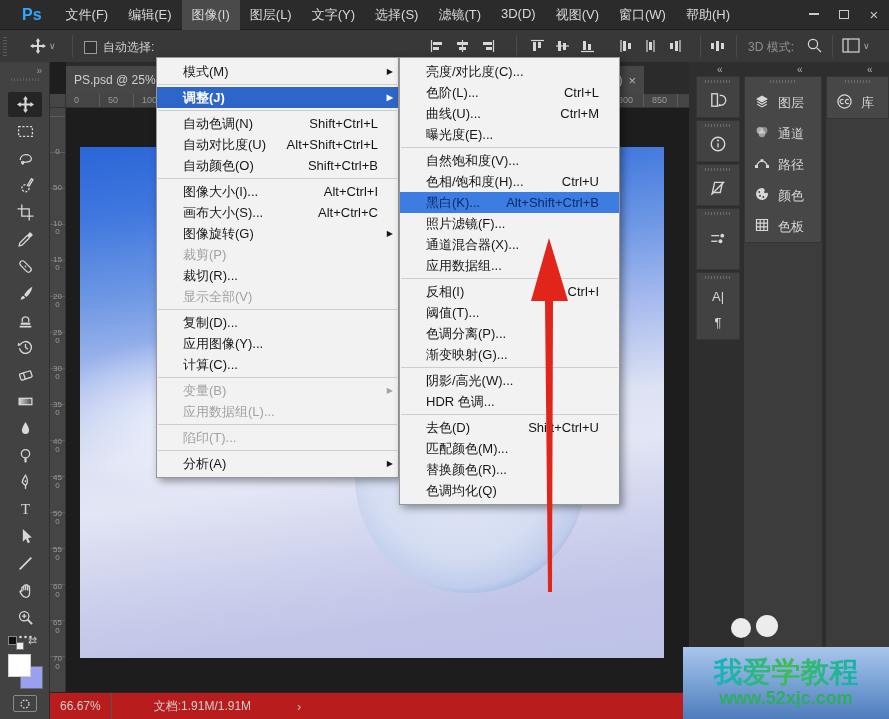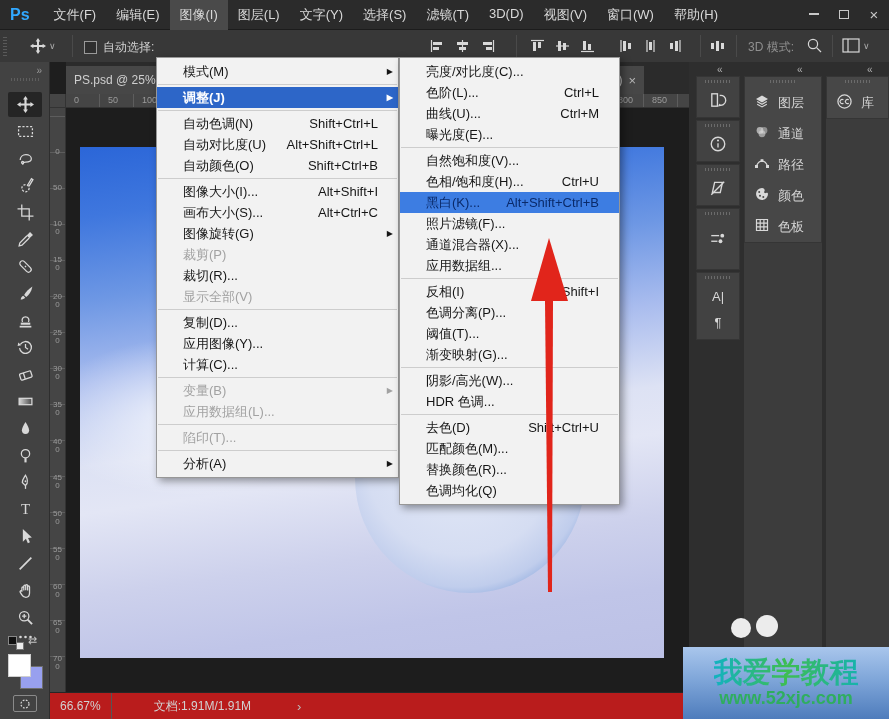--- a/index.html
+++ b/index.html
@@ -2,21 +2,21 @@
 <html><head>
 <meta charset="utf-8">
 <style>
   * { margin:0; padding:0; box-sizing:border-box; }
   html,body { width:889px; height:719px; overflow:hidden; }
   body { font-family:"Liberation Sans", sans-serif; background:#1e1e1e; position:relative; }
 
   
   .titlebar { position:absolute; left:0; top:0; width:889px; height:30px; background:#2b2b2b;
               display:flex; align-items:center; z-index:20; border-bottom:1px solid #1c1c1c; }
-  .logo { color:#31a8ff; font-weight:bold; font-size:16px; padding:0 14px 0 10px; }
+  .logo { color:#31a8ff; font-weight:bold; font-size:16px; padding:0 14px 0 10px;margin-left:12px; }
   .menubar { display:flex; height:30px; align-items:flex-end; }
   .mb-item { color:#d9d9d9; font-size:13px; padding:6px 10px 0 10px; height:30px; }
   .mb-item.active { background:#4a4a4a; }
   .winbtns { position:absolute; right:0; top:0; display:flex; }
   .wb { width:30px; height:28px; display:flex; align-items:center; justify-content:center; color:#c8c8c8; }
   .wb-min { width:10px; height:2px; background:#c8c8c8; }
   .wb-max { width:10px; height:9px; border:1px solid #c8c8c8; }
   .wb-x { font-size:15px; line-height:1; }
 
   
@@ -659,21 +659,21 @@
       </div>
 
       <div class="mi separator">
         
         
         
       </div>
 
       <div class="mi">
         <span class="mi-label">图像大小(I)...</span>
-        <span class="mi-shortcut">Alt+Shift+I</span>
+        <span class="mi-shortcut">Alt+Ctrl+I</span>
         <span class="mi-arrow"></span>
       </div>
 
       <div class="mi">
         <span class="mi-label">画布大小(S)...</span>
         <span class="mi-shortcut">Alt+Ctrl+C</span>
         <span class="mi-arrow"></span>
       </div>
 
       <div class="mi">
@@ -837,32 +837,32 @@
       </div>
 
       <div class="mi separator">
         
         
         
       </div>
 
       <div class="mi">
         <span class="mi-label">反相(I)</span>
-        <span class="mi-shortcut">Shift+I</span>
+        <span class="mi-shortcut">Ctrl+I</span>
+        <span class="mi-arrow"></span>
+      </div>
+
+      <div class="mi">
+        <span class="mi-label">阈值(T)...</span>
+        <span class="mi-shortcut"></span>
         <span class="mi-arrow"></span>
       </div>
 
       <div class="mi">
         <span class="mi-label">色调分离(P)...</span>
-        <span class="mi-shortcut"></span>
-        <span class="mi-arrow"></span>
-      </div>
-
-      <div class="mi">
-        <span class="mi-label">阈值(T)...</span>
         <span class="mi-shortcut"></span>
         <span class="mi-arrow"></span>
       </div>
 
       <div class="mi">
         <span class="mi-label">渐变映射(G)...</span>
         <span class="mi-shortcut"></span>
         <span class="mi-arrow"></span>
       </div>
 

